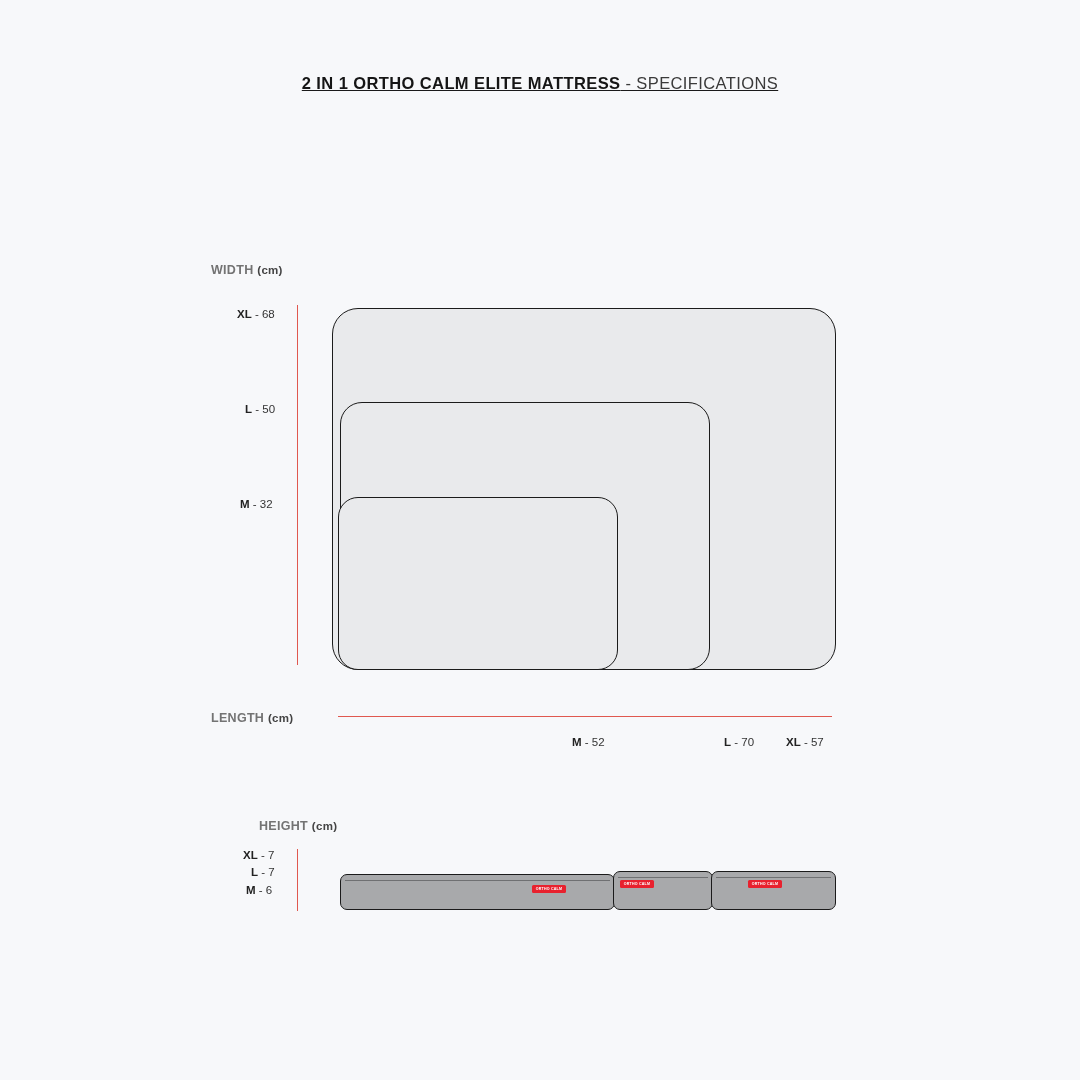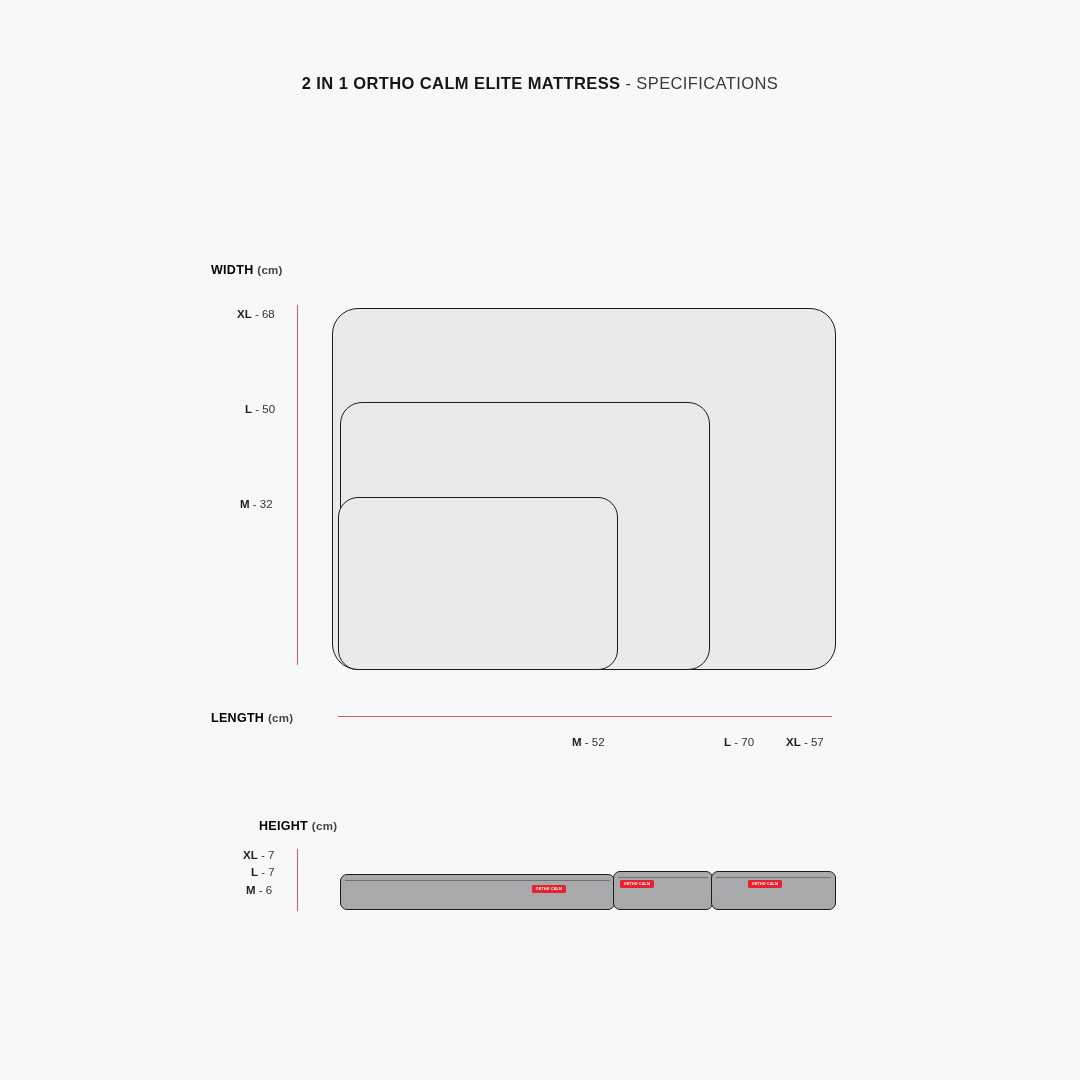--- a/index.html
+++ b/index.html
@@ -19,40 +19,41 @@
   
   #title {
     position: absolute;
     top: 74px;
     left: 0;
     width: 1080px;
     text-align: center;
     font-size: 16.5px;
     letter-spacing: 0.4px;
     white-space: nowrap;
+    text-decoration: underline;
   }
   #title .strong {
     font-weight: 700;
     color: #151515;
   }
   #title .light {
     font-weight: 400;
     color: #3a3a3a;
   }
 
   
   .axis-label {
     position: absolute;
     font-size: 12.5px;
     letter-spacing: 0.3px;
     white-space: nowrap;
   }
   .axis-label .b {
     font-weight: 700;
-    color: #000000;
+    color: #737373;
   }
   .axis-label .u {
     font-weight: 700;
     color: #444;
     font-size: 11.5px;
   }
 
   
   .tick {
     position: absolute;

